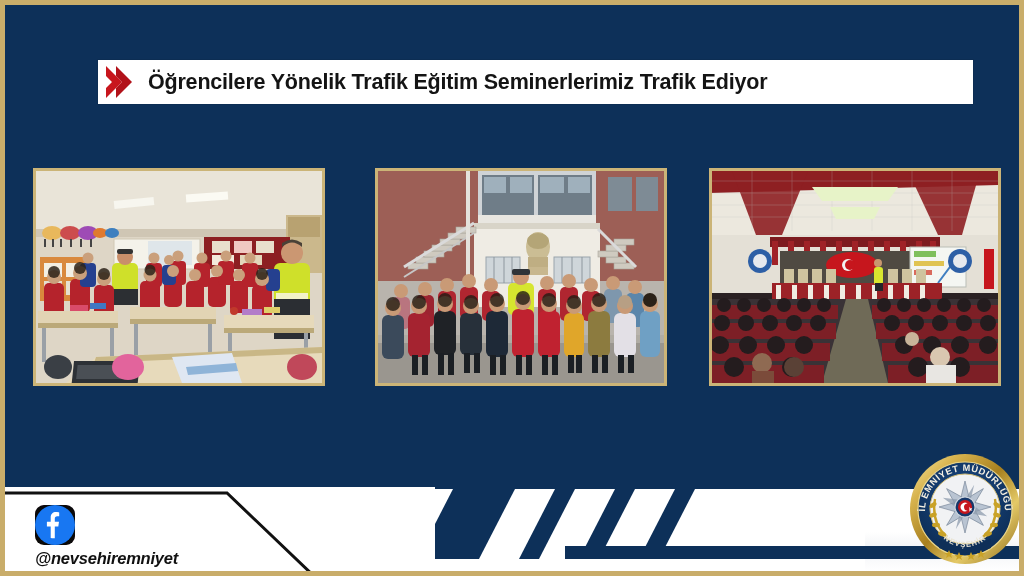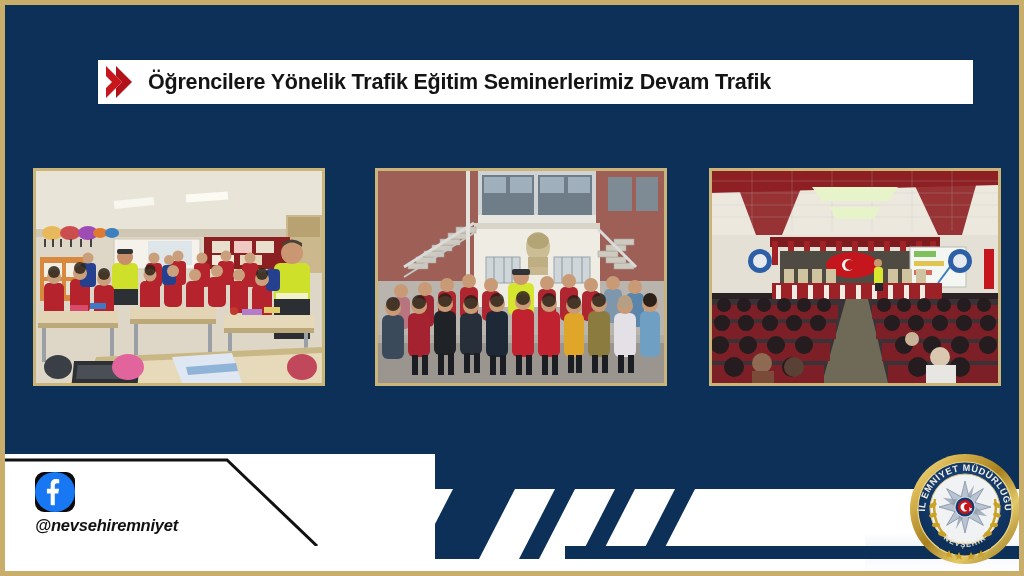--- a/index.html
+++ b/index.html
@@ -52,21 +52,21 @@
   
   .bottom{
     position:absolute;left:0;bottom:0;width:1024px;height:108px;
   }
   .bottom-white{
     position:absolute;left:0;bottom:0;width:1024px;height:103px;
     background:linear-gradient(180deg,#ffffff 0%,#ffffff 62%,#f2f4f7 78%,#ffffff 100%);
   }
   
   .social-card{
-    position:absolute;left:0;bottom:0;width:430px;height:117px;
+    position:absolute;left:0;bottom:0;width:430px;height:84px;
     background:#ffffff;
   }
   .social-card svg{position:absolute;left:0;top:0;}
   .social-row{
     position:absolute;left:30px;top:18px;
     display:flex;align-items:center;gap:9px;
   }
   .sicon{width:40px;height:40px;border-radius:9px;display:block;}
   .handle{
     position:absolute;left:30px;top:62px;
@@ -94,21 +94,21 @@
 
 <div class="poster">
 
   <div class="title-bar">
     <span class="chevron">
       <svg width="44" height="44" viewBox="0 0 44 44">
         <path d="M8 6 L24 22 L8 38 L8 28 L14 22 L8 16 Z" fill="#c8161d"></path>
         <path d="M18 6 L34 22 L18 38 L18 28 L24 22 L18 16 Z" fill="#b2121a"></path>
       </svg>
     </span>
-    <span class="title-text">Öğrencilere Yönelik Trafik Eğitim Seminerlerimiz Devam Trafik</span>
+    <span class="title-text">Öğrencilere Yönelik Trafik Eğitim Seminerlerimiz Trafik Ediyor</span>
   </div>
 
   <div class="photos">
 
     <div class="photo p1">
       <div class="photo-inner">
         <svg width="286" height="212" viewBox="0 0 286 212" preserveAspectRatio="none">
 
           <rect x="0" y="0" width="286" height="212" fill="#ded6c6"></rect>
           <rect x="0" y="0" width="286" height="62" fill="#e9e4d8"></rect>

